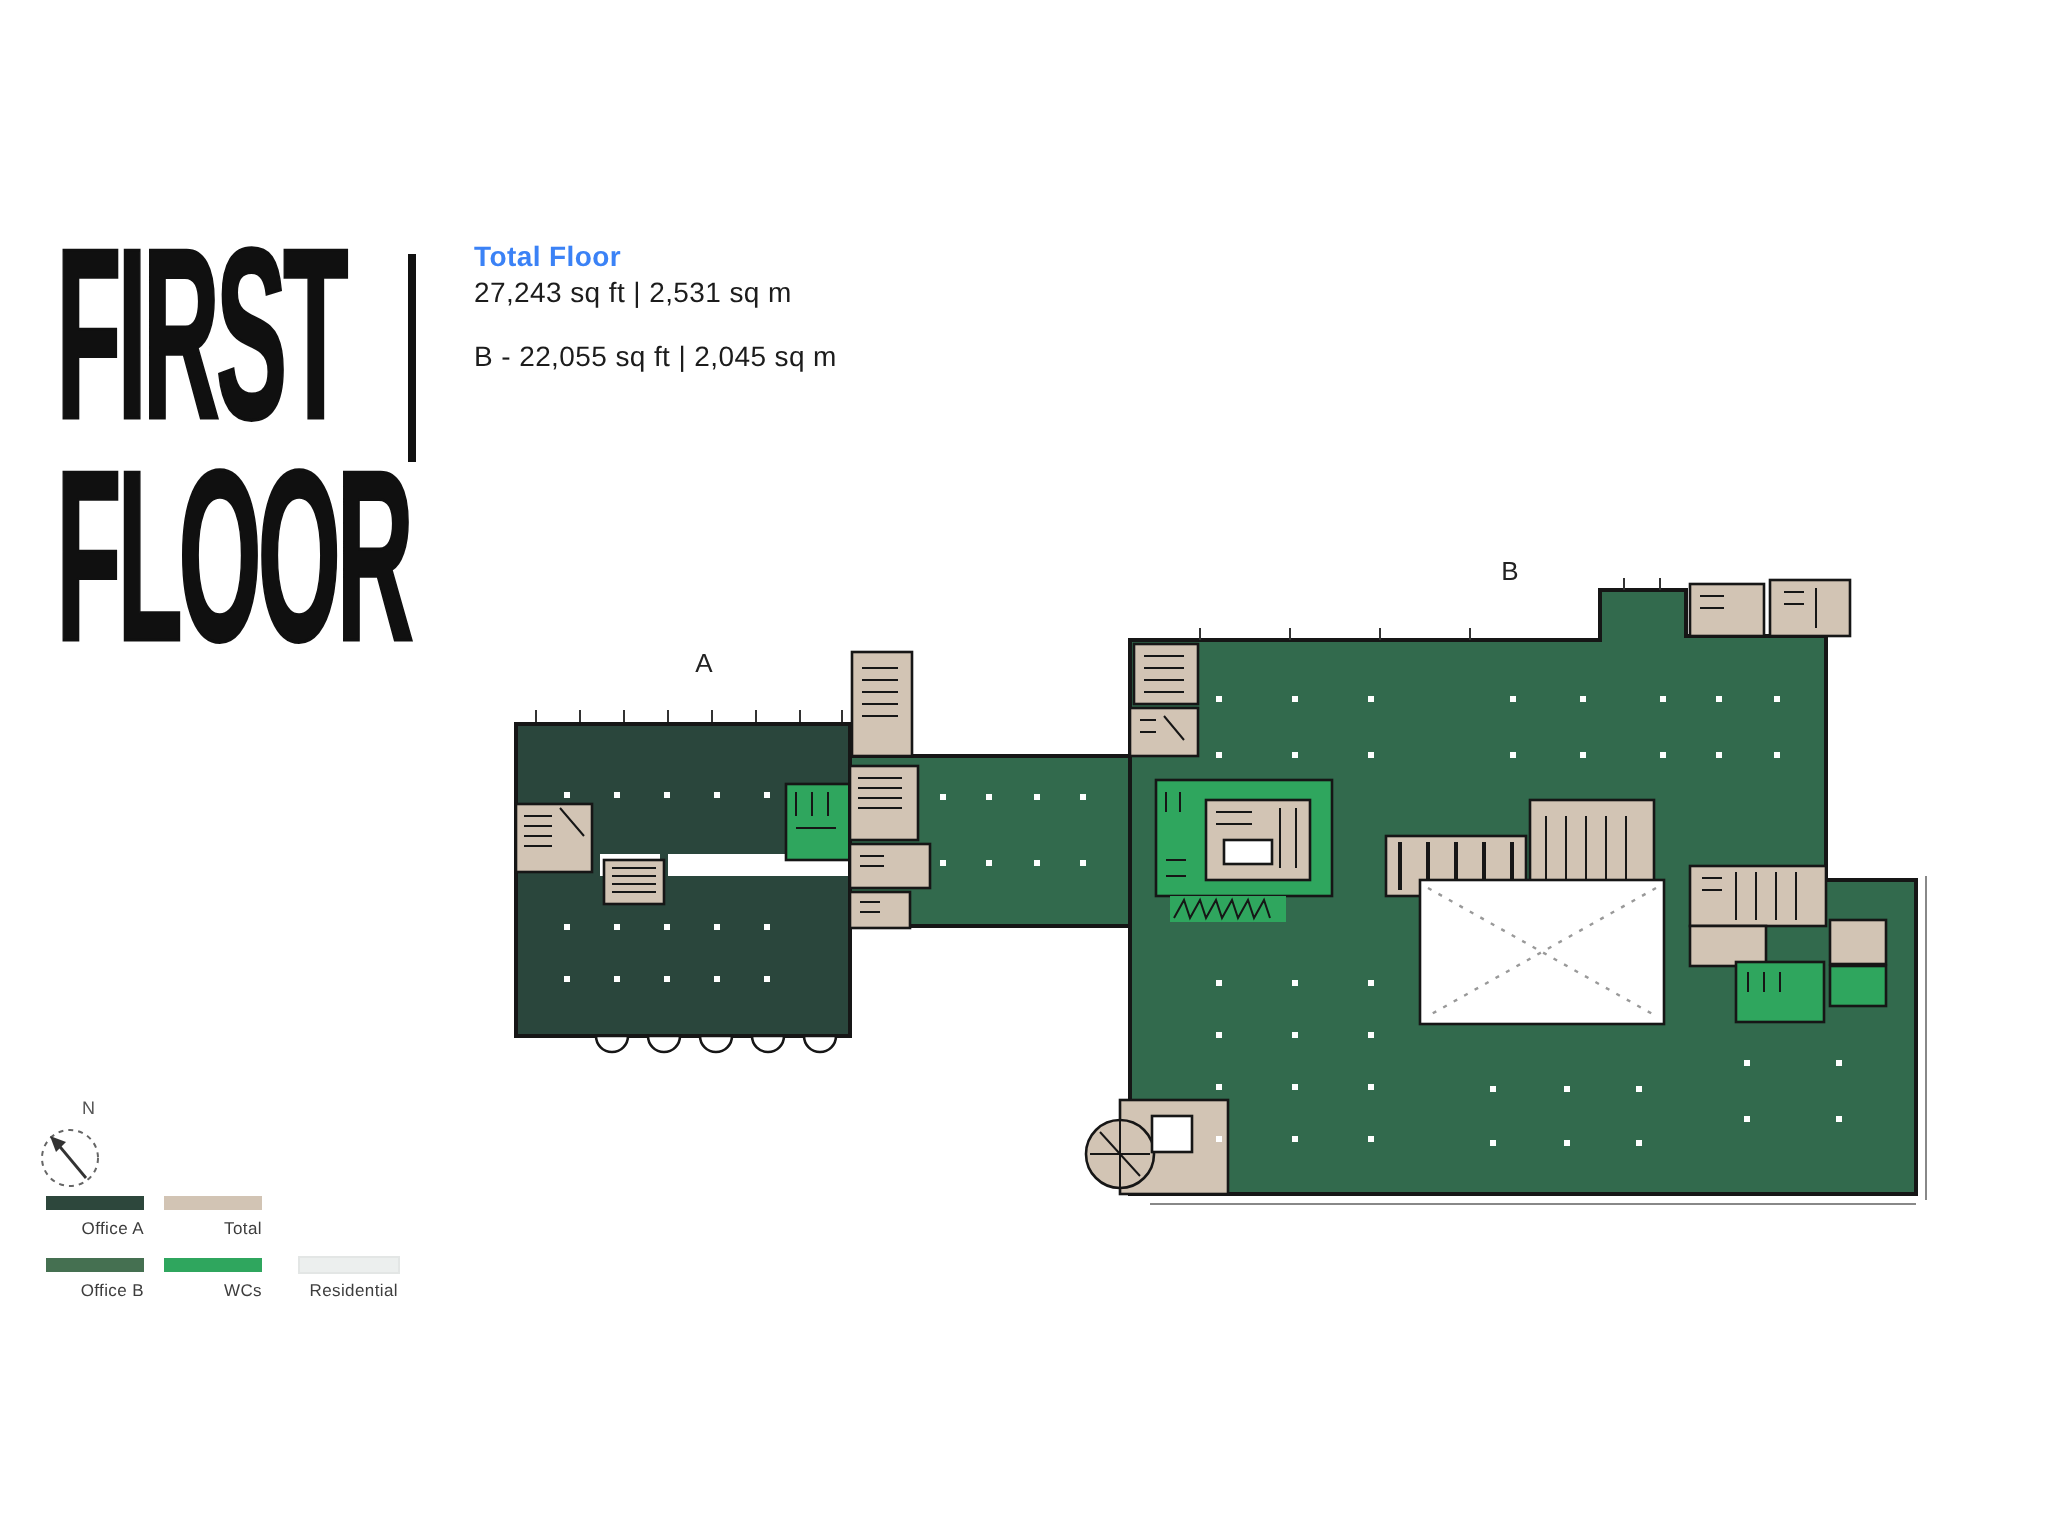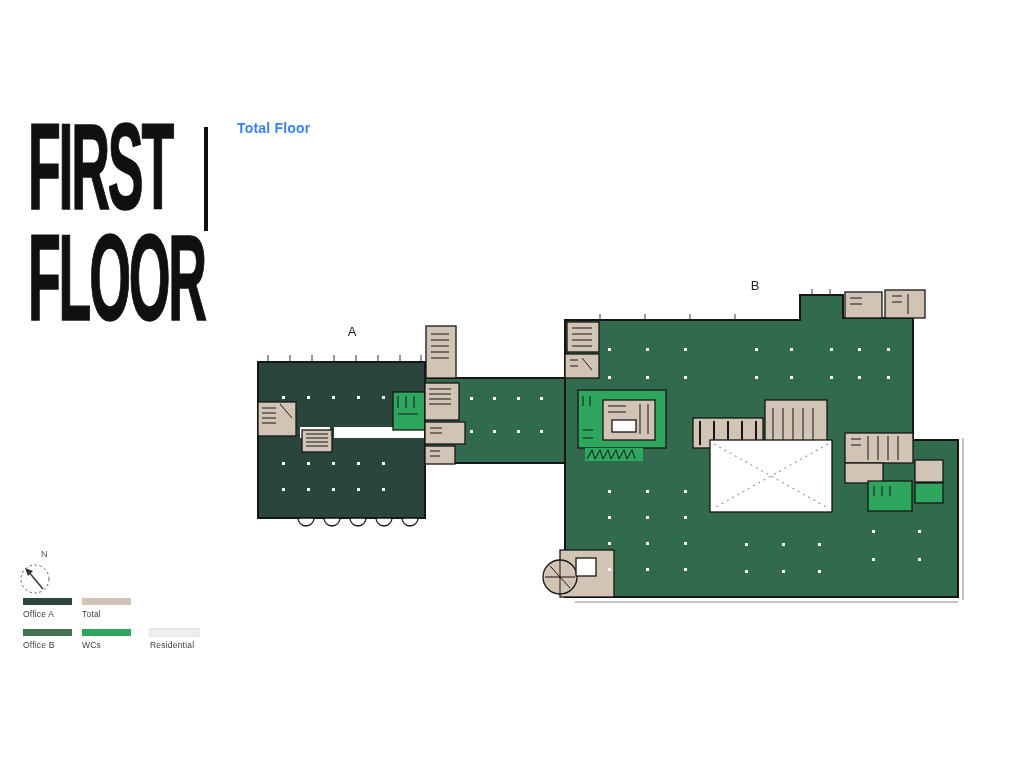--- a/index.html
+++ b/index.html
@@ -27,21 +27,21 @@
   .ln{stroke:var(--wall);stroke-width:1;fill:none;}
   .lift{stroke:var(--wall);stroke-width:2;fill:none;}
   .tick{stroke:#333;stroke-width:1;fill:none;}
   .thin{stroke:#888;stroke-width:1;fill:none;}
   .dash{stroke:#999;stroke-width:1.2;stroke-dasharray:2,4;fill:none;}
   .dot{fill:#fff;}
   .scallop{fill:#fff;stroke:var(--wall);stroke-width:1.3;}
   text.plan-label{font-size:13px;fill:#222;}
 
   
-  .legend-item{position:absolute;}
+  .legend-item{position:absolute;text-align:right;}
   .swatch{width:49px;height:7px;}
   .swatch.bordered{outline:1px solid #e3e6e5;}
   .legend-label{font-size:8.5px;color:#3d3d3d;margin-top:4px;letter-spacing:.2px;white-space:nowrap;}
   svg.compass{position:absolute;left:14px;top:544px;width:52px;height:52px;}
   .compass-n{font-size:9px;fill:#555;}
   .compass-circle{fill:none;stroke:#666;stroke-width:1;stroke-dasharray:2.5,2.5;}
   .needle{stroke:#333;stroke-width:1.4;fill:none;}
   .needle-head{fill:#333;}
 </style>
 </head>
@@ -50,21 +50,23 @@
 <div class="page">
 
   <div>
     <div class="title">
       <div>FIRST</div>
       <div>FLOOR</div>
     </div>
     <div class="divider"></div>
     <div class="stats">
       <div class="lbl">Total Floor</div>
+      <div>27,243 sq ft | 2,531 sq m</div>
       <div class="gap"></div>
+      <div>B - 22,055 sq ft | 2,045 sq m</div>
     </div>
   </div>
 
   <svg class="plan" viewBox="0 0 1024 768">
 
     <g>
       <path class="tick" d="M268,355 v7 M290,355 v7 M312,355 v7 M334,355 v7 M356,355 v7 M378,355 v7 M400,355 v7 M421,355 v7"></path>
       <rect class="fa wall" x="258" y="362" width="167" height="156"></rect>
       <rect x="300" y="427" width="30" height="11" fill="#fff"></rect>
       <rect x="334" y="427" width="90" height="11" fill="#fff"></rect>

